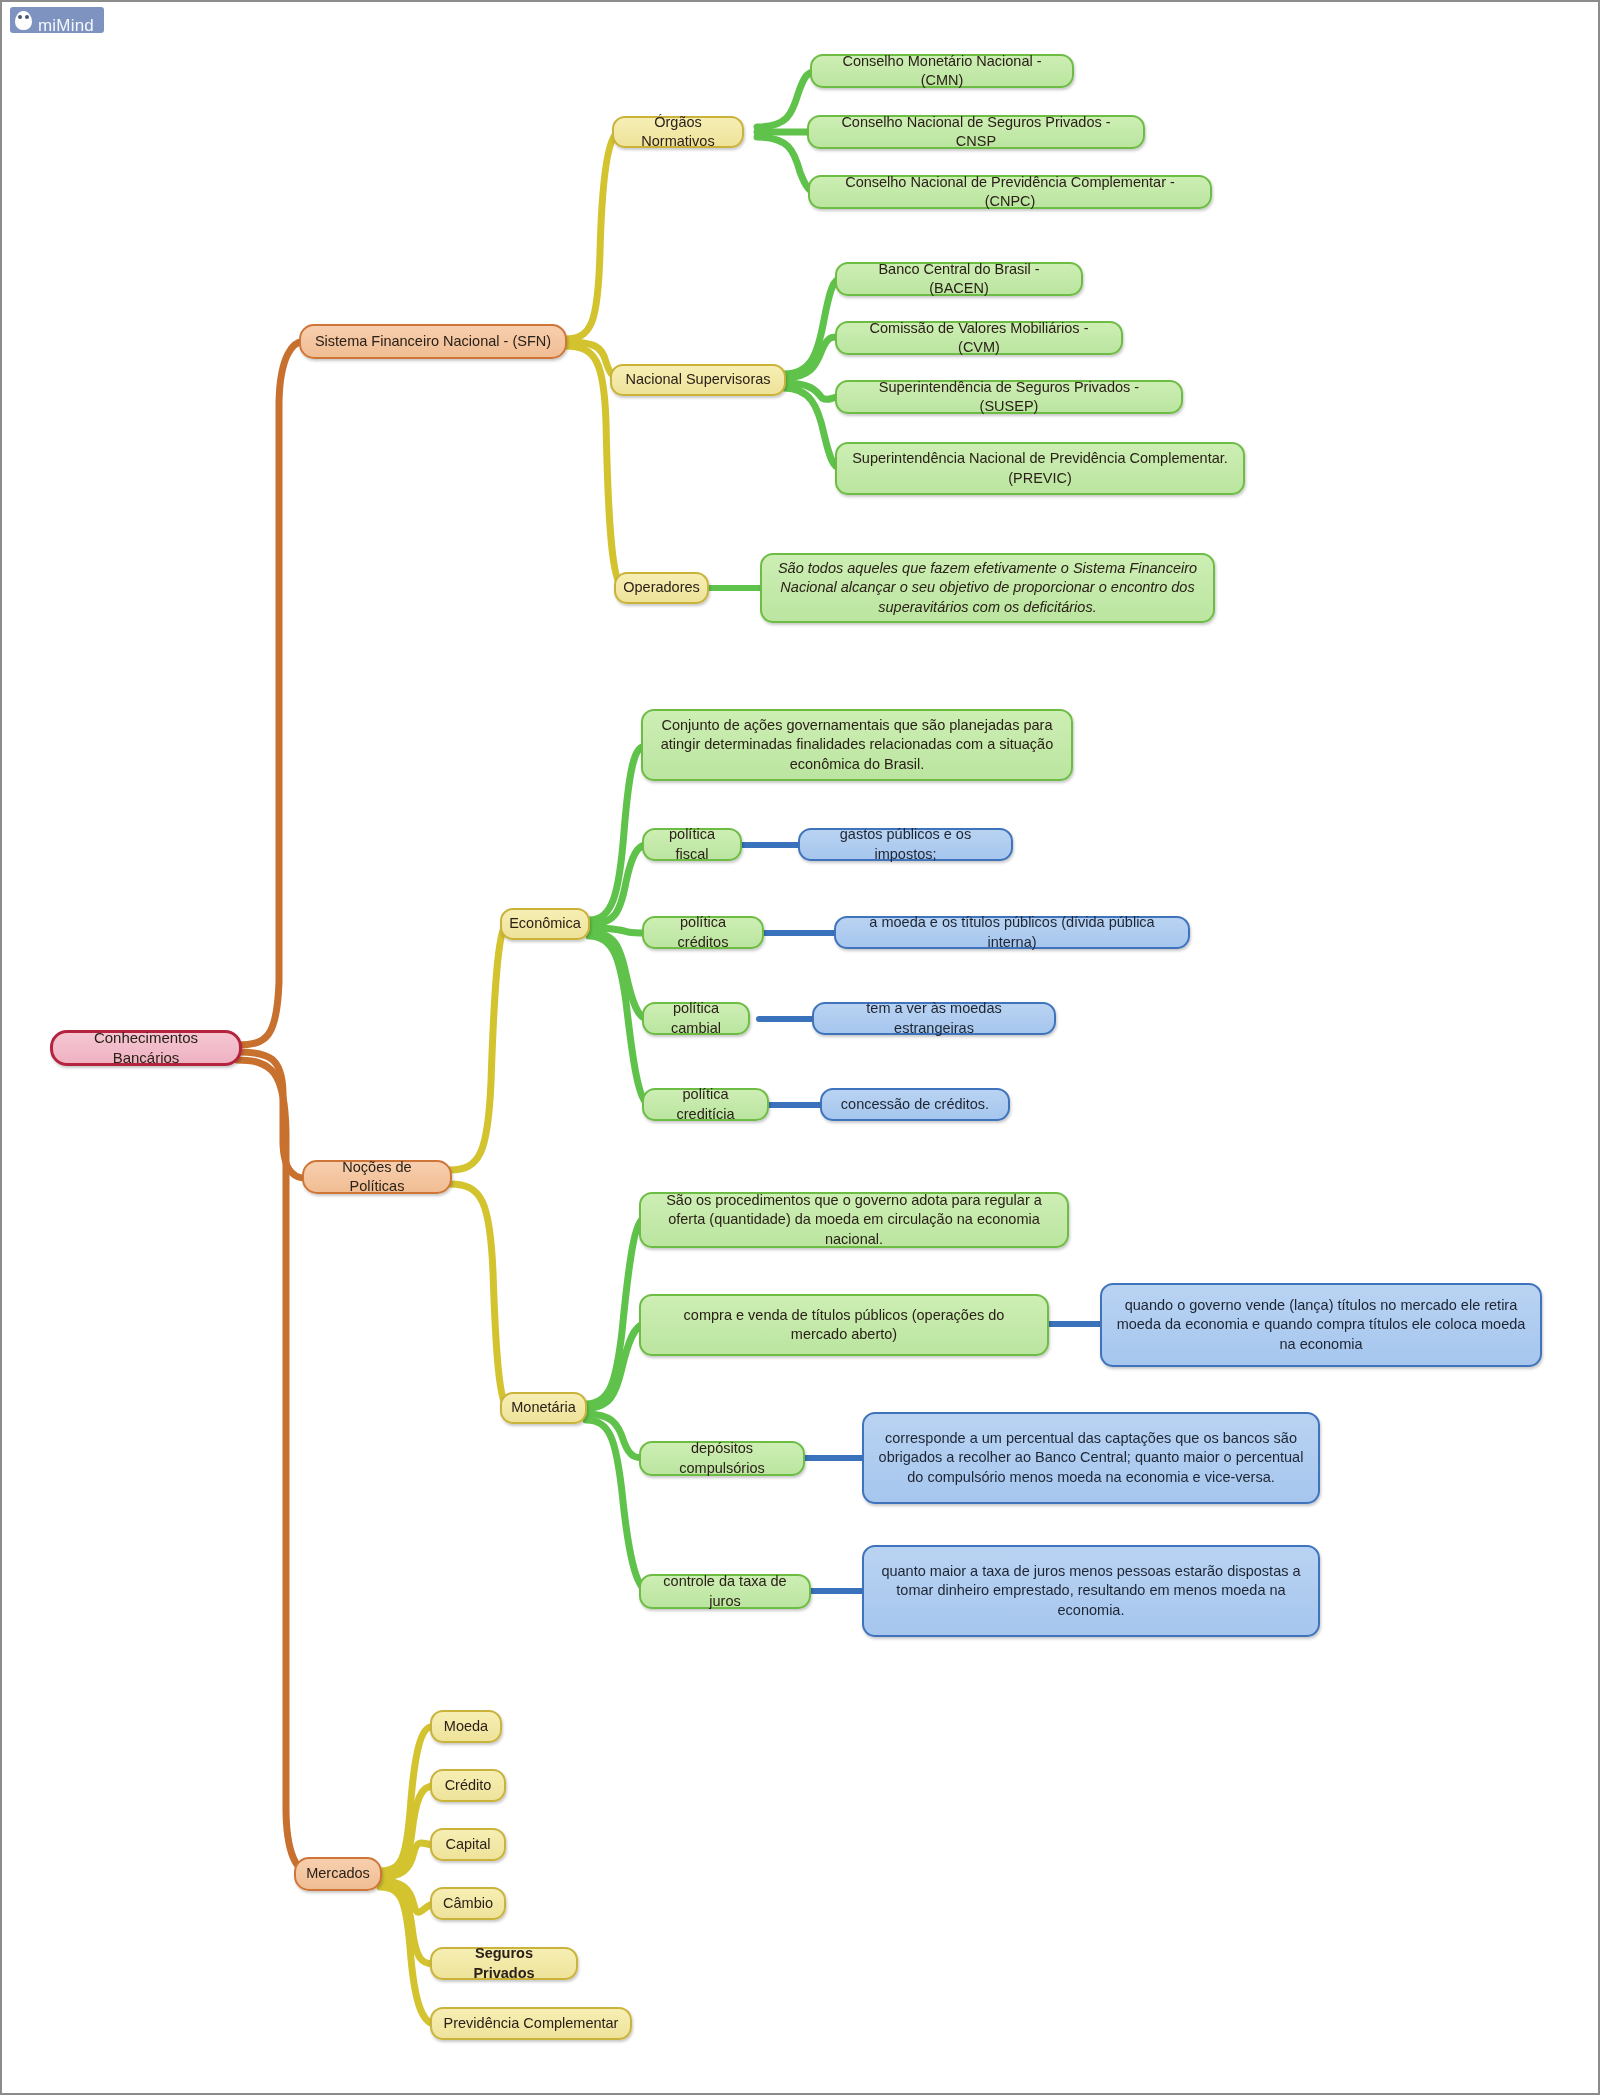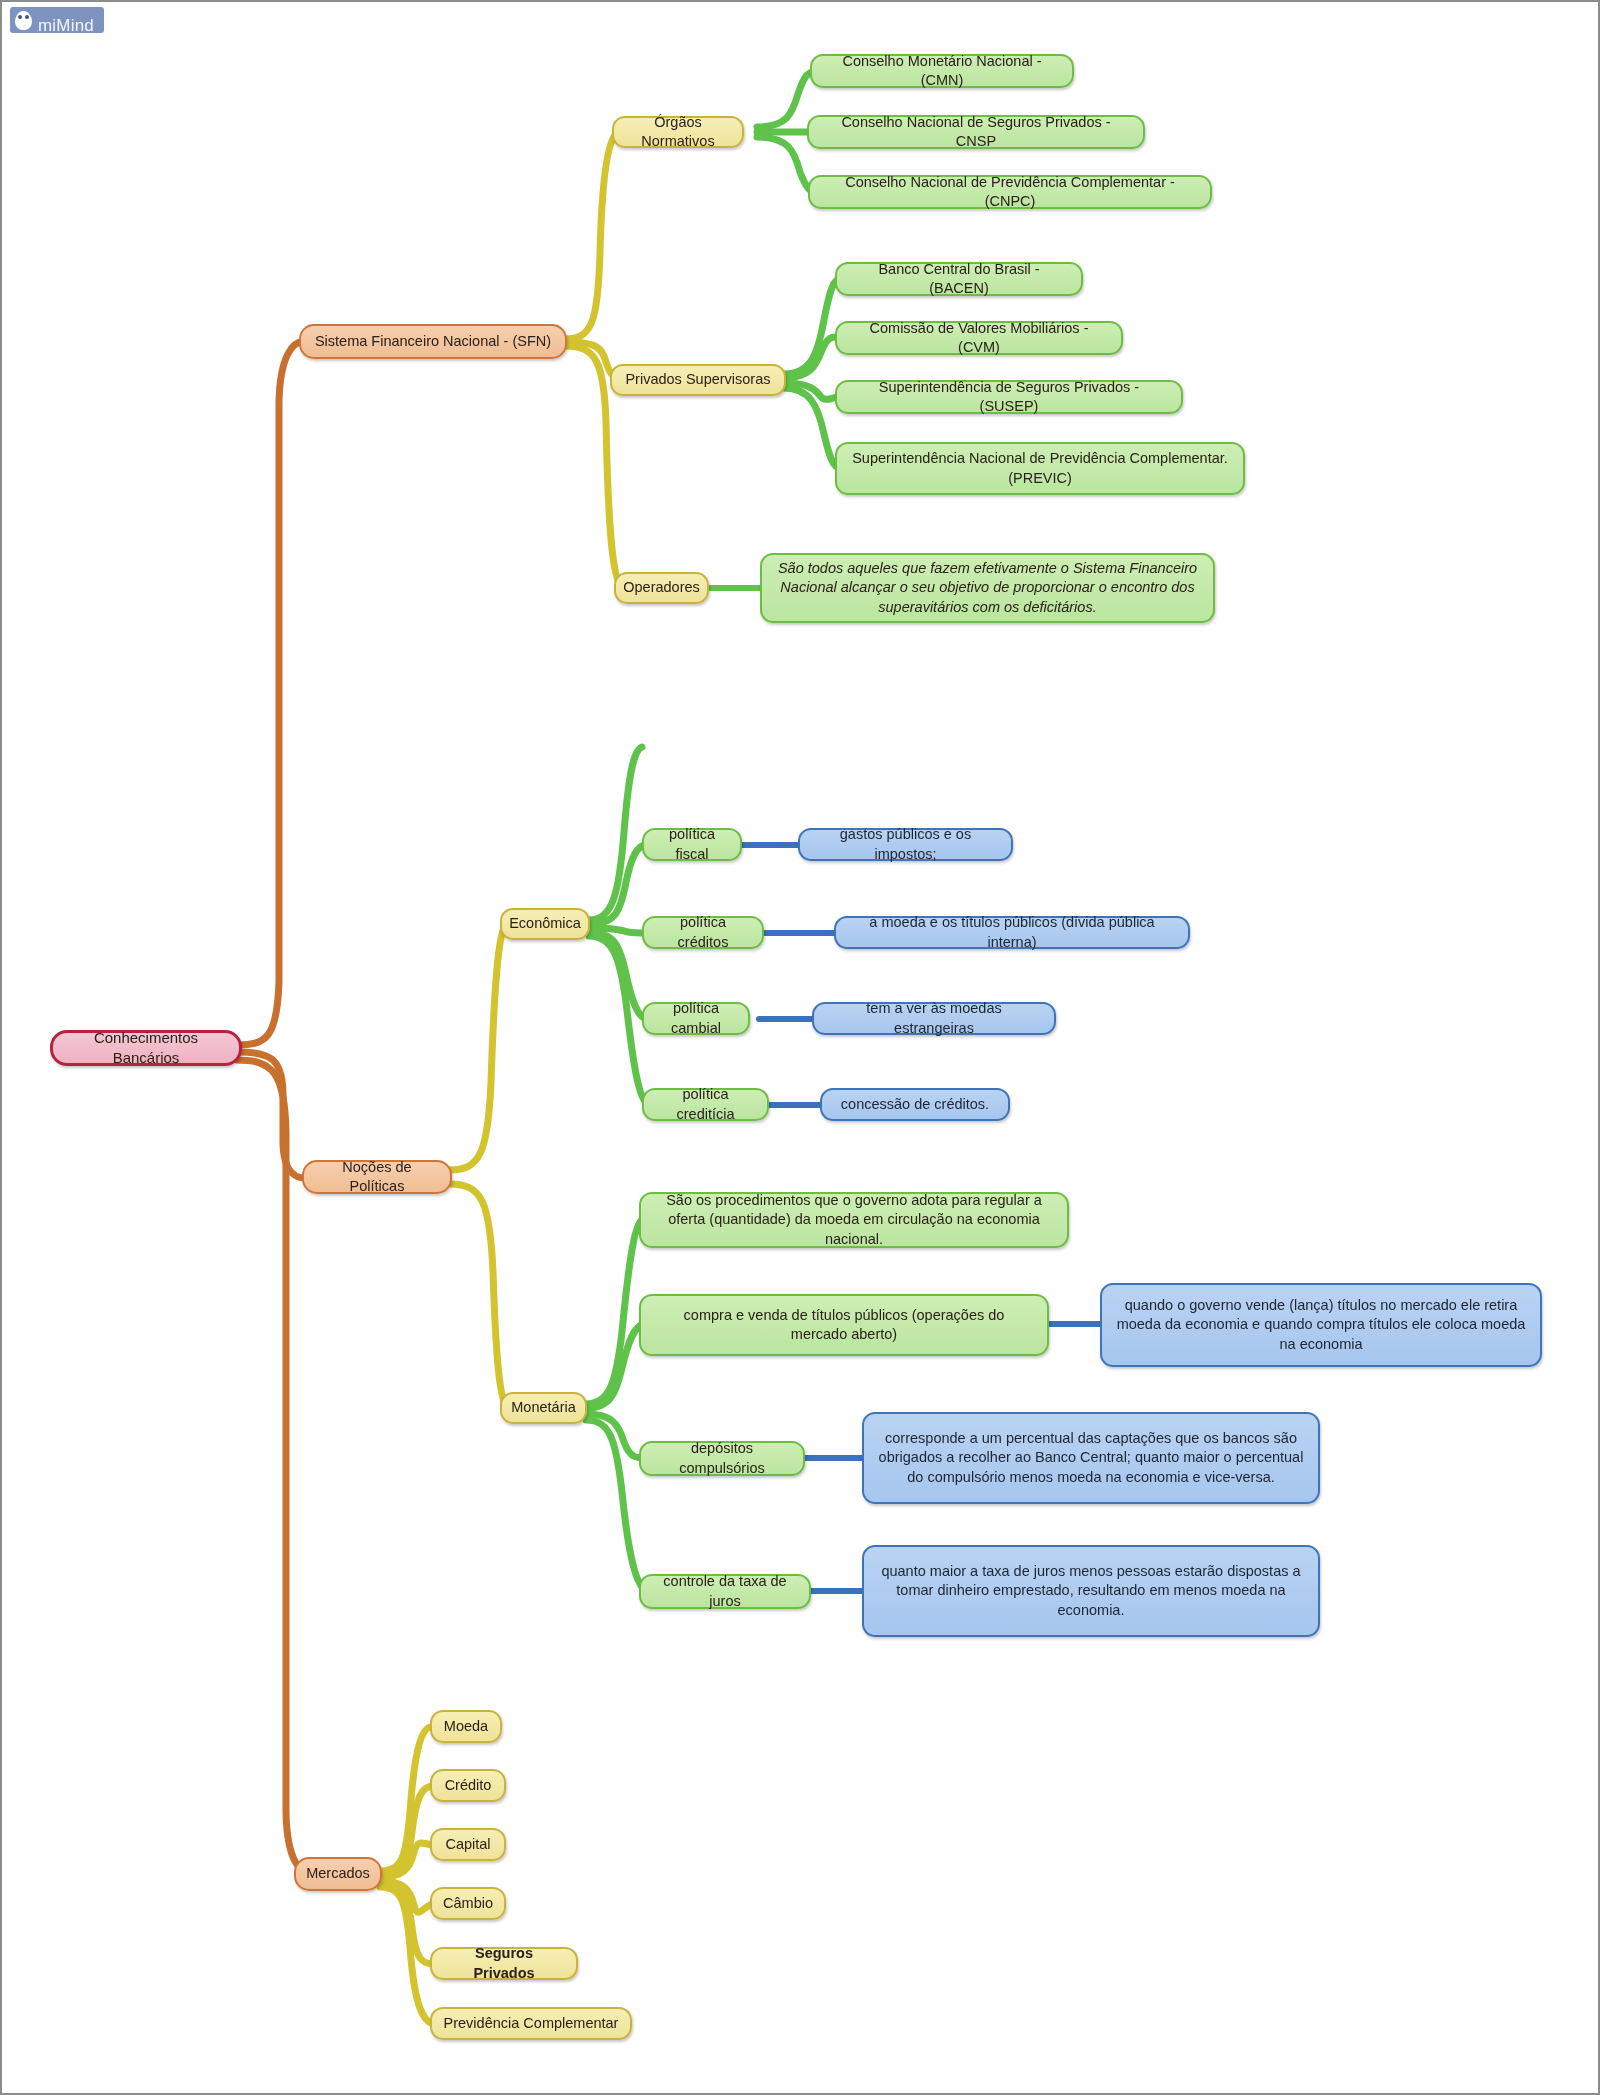--- a/index.html
+++ b/index.html
@@ -183,21 +183,21 @@
   <div class="node root" style="left:48px; top:1028px; width:192px; height:36px;">Conhecimentos Bancários</div>
 
   <div class="node lvl1" style="left:297px; top:322px; width:268px; height:35px;">Sistema Financeiro Nacional  - (SFN)</div>
 
   <div class="node lvl1" style="left:300px; top:1158px; width:150px; height:34px;">Noções de Políticas</div>
 
   <div class="node lvl1" style="left:292px; top:1855px; width:88px; height:34px;">Mercados</div>
 
   <div class="node lvl2" style="left:610px; top:114px; width:132px; height:32px;">Órgãos Normativos</div>
 
-  <div class="node lvl2" style="left:608px; top:362px; width:176px; height:32px;">Privados Supervisoras</div>
+  <div class="node lvl2" style="left:608px; top:362px; width:176px; height:32px;">Nacional Supervisoras</div>
 
   <div class="node lvl2" style="left:612px; top:570px; width:95px; height:32px;">Operadores</div>
 
   <div class="node lvl3" style="left:808px; top:52px; width:264px; height:34px;">Conselho Monetário Nacional - (CMN)</div>
 
   <div class="node lvl3" style="left:805px; top:113px; width:338px; height:34px;">Conselho Nacional de Seguros Privados - CNSP</div>
 
   <div class="node lvl3" style="left:806px; top:173px; width:404px; height:34px;">Conselho Nacional de Previdência Complementar - (CNPC)</div>
 
   <div class="node lvl3" style="left:833px; top:260px; width:248px; height:34px;">Banco Central do Brasil - (BACEN)</div>
@@ -208,20 +208,21 @@
 
   <div class="node lvl3" style="left:833px; top:440px; width:410px; height:53px;">Superintendência Nacional de Previdência Complementar.
 (PREVIC)</div>
 
   <div class="node lvl3" style="left:758px; top:551px; width:455px; height:70px; padding:8px 14px;font-style:italic;">São todos aqueles que fazem efetivamente o Sistema Financeiro Nacional alcançar o seu objetivo de proporcionar o encontro dos superavitários com os deficitários.</div>
 
   <div class="node lvl2" style="left:498px; top:906px; width:90px; height:32px;">Econômica</div>
 
   <div class="node lvl2" style="left:498px; top:1390px; width:87px; height:32px;">Monetária</div>
 
+  <div class="node lvl3" style="left:639px; top:707px; width:432px; height:72px; padding:8px 14px;">Conjunto de ações governamentais que são planejadas para atingir determinadas finalidades relacionadas com a situação econômica do Brasil.</div>
 
   <div class="node lvl3" style="left:640px; top:826px; width:100px; height:33px;">política fiscal</div>
   <div class="node lvl4" style="left:796px; top:826px; width:215px; height:33px;">gastos públicos e os impostos;</div>
 
   <div class="node lvl3" style="left:640px; top:914px; width:122px; height:33px;">política créditos</div>
   <div class="node lvl4" style="left:832px; top:914px; width:356px; height:33px;">a moeda e os títulos públicos (dívida pública interna)</div>
 
   <div class="node lvl3" style="left:640px; top:1000px; width:108px; height:33px;">política cambial</div>
   <div class="node lvl4" style="left:810px; top:1000px; width:244px; height:33px;">tem a ver às moedas estrangeiras</div>
 

